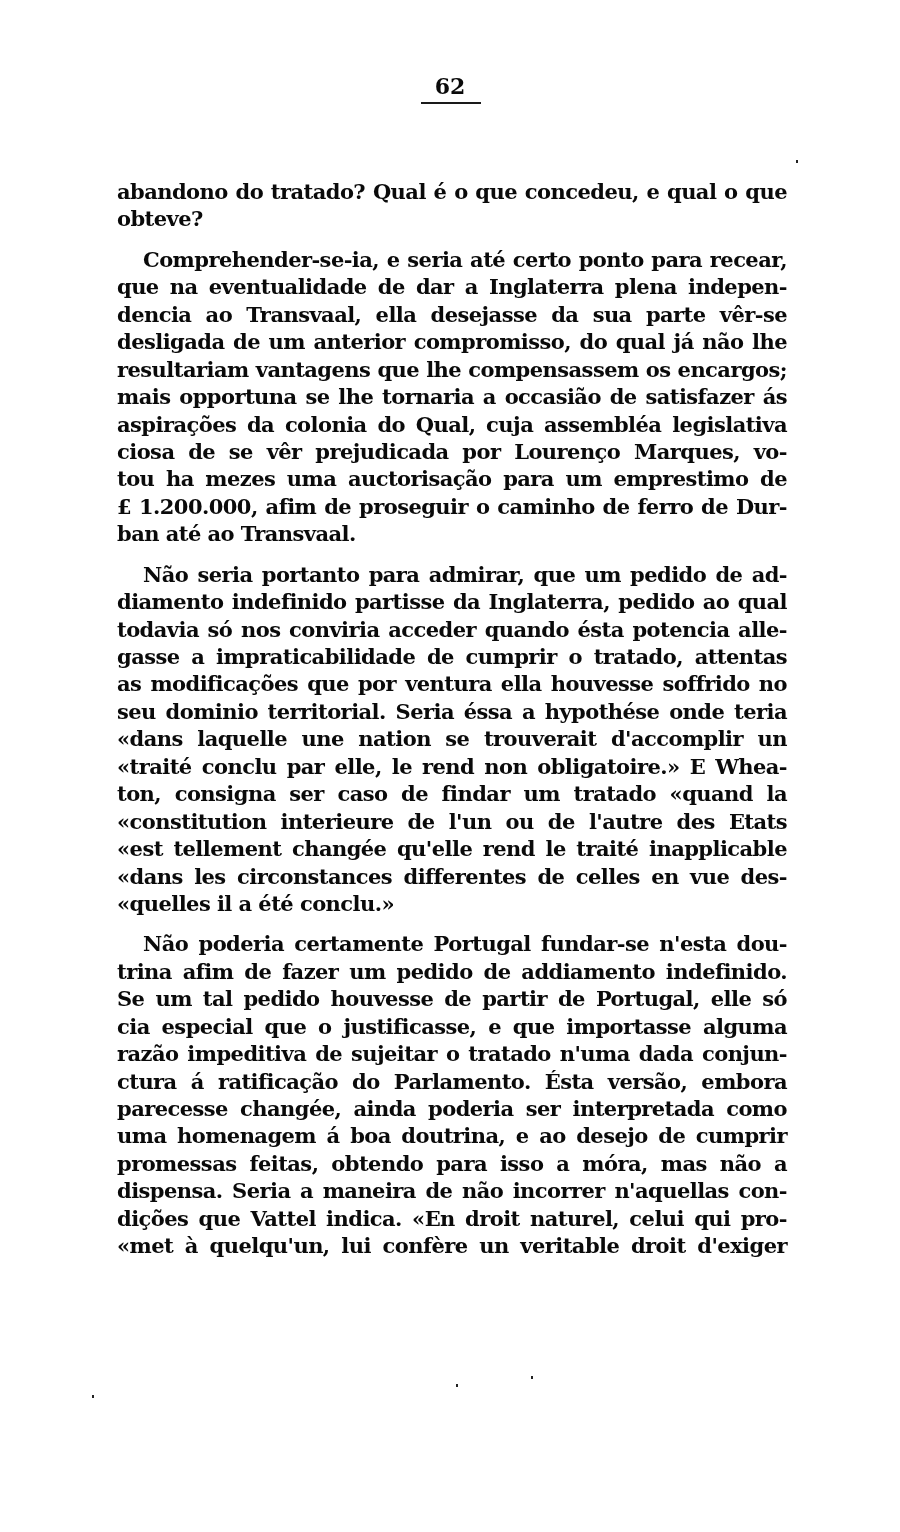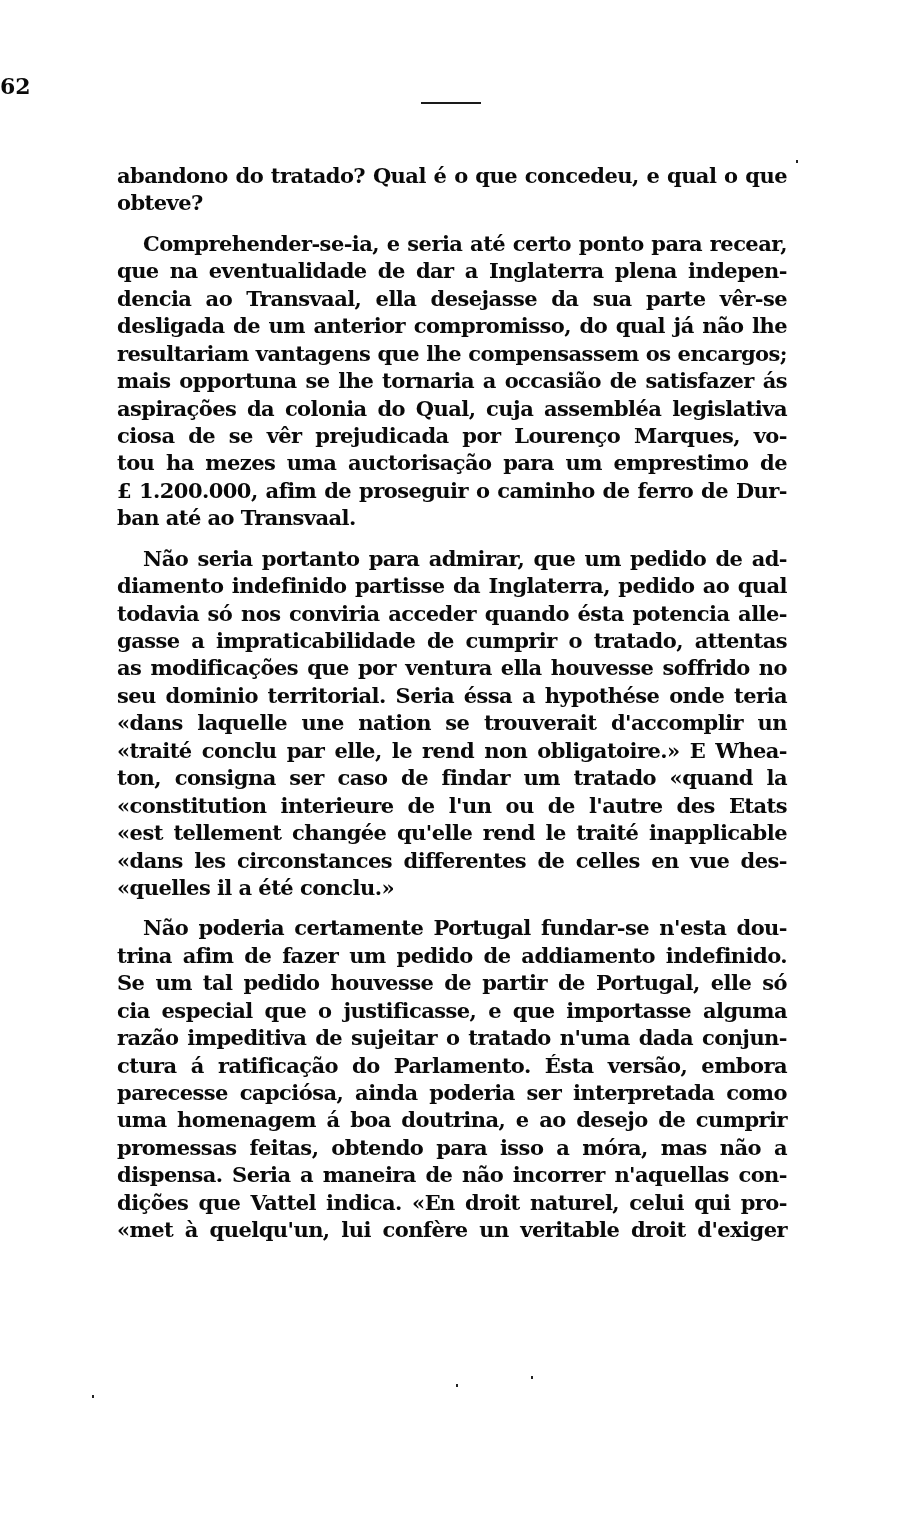--- a/index.html
+++ b/index.html
@@ -13,37 +13,38 @@
       position: relative;
       overflow: hidden;
       font-family: "DejaVu Serif", "Liberation Serif", serif;
       color: #0a0a0a;
     }
     .page-number {
       position: absolute;
       left: 0;
       width: 900px;
       top: 72px;
+      text-align: center;
       font-size: 22px;
       font-weight: bold;
       letter-spacing: 0px;
       line-height: 28px;
     }
     .page-rule {
       position: absolute;
       left: 421px;
       top: 102px;
       width: 60px;
       height: 2px;
       background: #1a1a1a;
     }
     .body-text {
       position: absolute;
       left: 117px;
-      top: 162px;
+      top: 178px;
       width: 670px;
     }
     .line {
       display: block;
       height: 27.45px;
       line-height: 27.45px;
       font-size: 21px;
       font-weight: bold;
       text-align: justify;
       text-align-last: justify;
@@ -98,21 +99,21 @@
   <span class="line">«constitution interieure de l'un ou de l'autre des Etats</span>
   <span class="line">«est tellement changée qu'elle rend le traité inapplicable</span>
   <span class="line">«dans les circonstances differentes de celles en vue des-</span>
   <span class="line last">«quelles il a été conclu.»</span>
   <span class="line indent">Não poderia certamente Portugal fundar-se n'esta dou-</span>
   <span class="line">trina afim de fazer um pedido de addiamento indefinido.</span>
   <span class="line">Se um tal pedido houvesse de partir de Portugal, elle só</span>
   <span class="line">cia especial que o justificasse, e que importasse alguma</span>
   <span class="line">razão impeditiva de sujeitar o tratado n'uma dada conjun-</span>
   <span class="line">ctura á ratificação do Parlamento. Ésta versão, embora</span>
-  <span class="line">parecesse capciósa, ainda poderia ser interpretada como</span>
+  <span class="line">parecesse changée, ainda poderia ser interpretada como</span>
   <span class="line">uma homenagem á boa doutrina, e ao desejo de cumprir</span>
   <span class="line">promessas feitas, obtendo para isso a móra, mas não a</span>
   <span class="line">dispensa. Seria a maneira de não incorrer n'aquellas con-</span>
   <span class="line">dições que Vattel indica. «En droit naturel, celui qui pro-</span>
   <span class="line">«met à quelqu'un, lui confère un veritable droit d'exiger</span>
 </div>
 
 <div class="speck" style="left:796px; top:160px;"></div>
 <div class="speck" style="left:92px; top:1395px;"></div>
 <div class="speck" style="left:456px; top:1384px;"></div>

